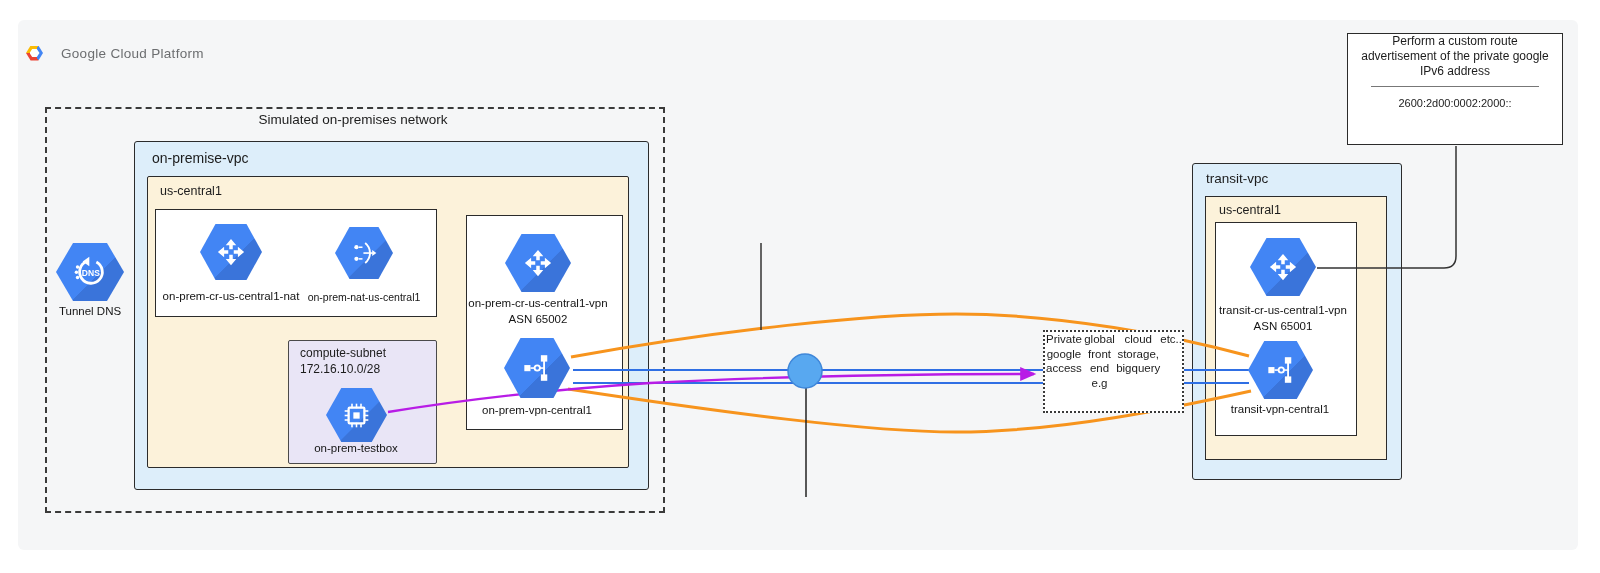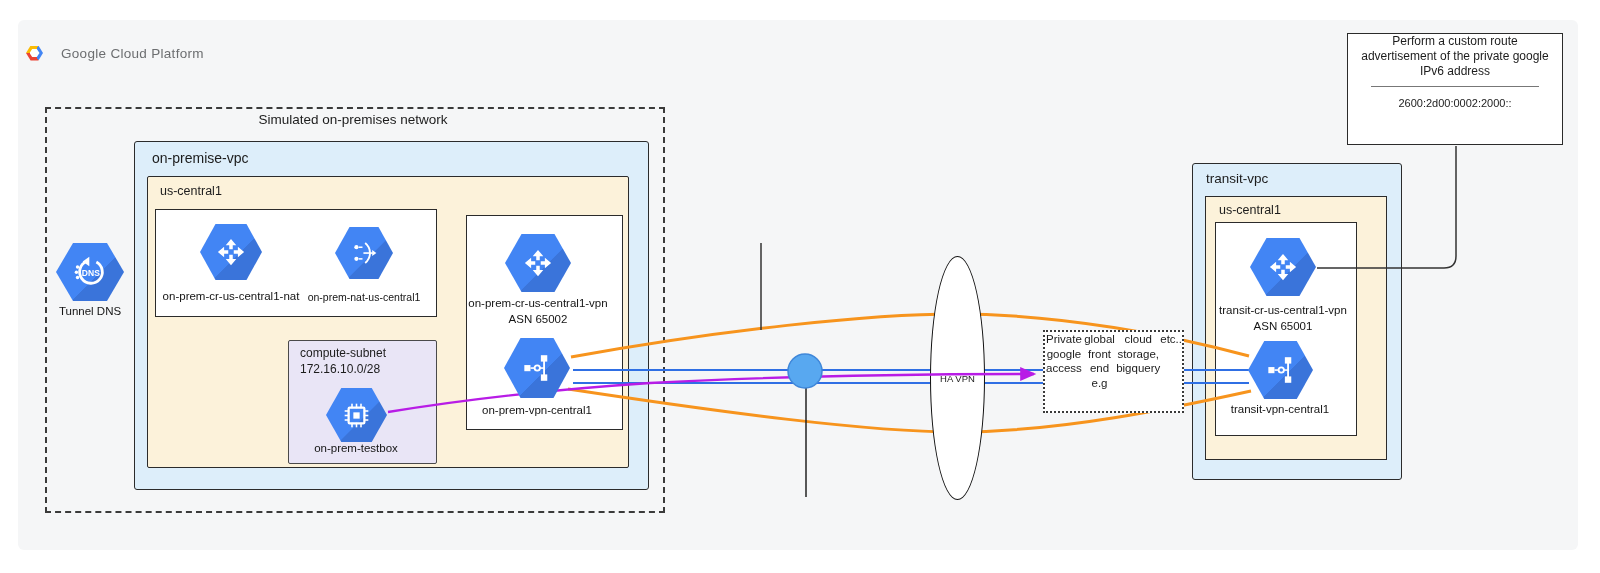--- a/index.html
+++ b/index.html
@@ -121,23 +121,20 @@
   <svg class="abs" id="lines-svg" width="1600" height="573">
     <path d="M571 357 C 720 330, 870 314, 956 314 C 1060 314, 1175 336, 1249 356" stroke="#f7941d" stroke-width="3" fill="none"></path>
     <path d="M568 389 C 720 412, 868 432, 956 432 C 1062 432, 1178 407, 1251 391" stroke="#f7941d" stroke-width="3" fill="none"></path>
     <path d="M573 370 H 1249" stroke="#2f6fe4" stroke-width="2" fill="none"></path>
     <path d="M573 383 H 1249" stroke="#2f6fe4" stroke-width="2" fill="none"></path>
     <path d="M761 243 V 330" stroke="#333" stroke-width="1.5" fill="none"></path>
     <path d="M806 388 V 497" stroke="#222" stroke-width="1.5" fill="none"></path>
     <path d="M1317 268 H 1444 Q 1456 268 1456 256 V 146" stroke="#333" stroke-width="1.5" fill="none"></path>
   </svg>
 
-  <div class="abs" id="havpn">
-    <span id="havpn-label">HA VPN</span>
-  </div>
   <div class="abs" id="pga">
     <span>Private google access</span>
     <span>global front end e.g</span>
     <span>cloud storage, bigquery</span>
     <span>etc..</span>
   </div>
 
   <svg class="abs" id="top-svg" width="1600" height="573">
     <defs>
       <marker id="arrowP" markerWidth="8" markerHeight="8" refX="6" refY="3" orient="auto">

